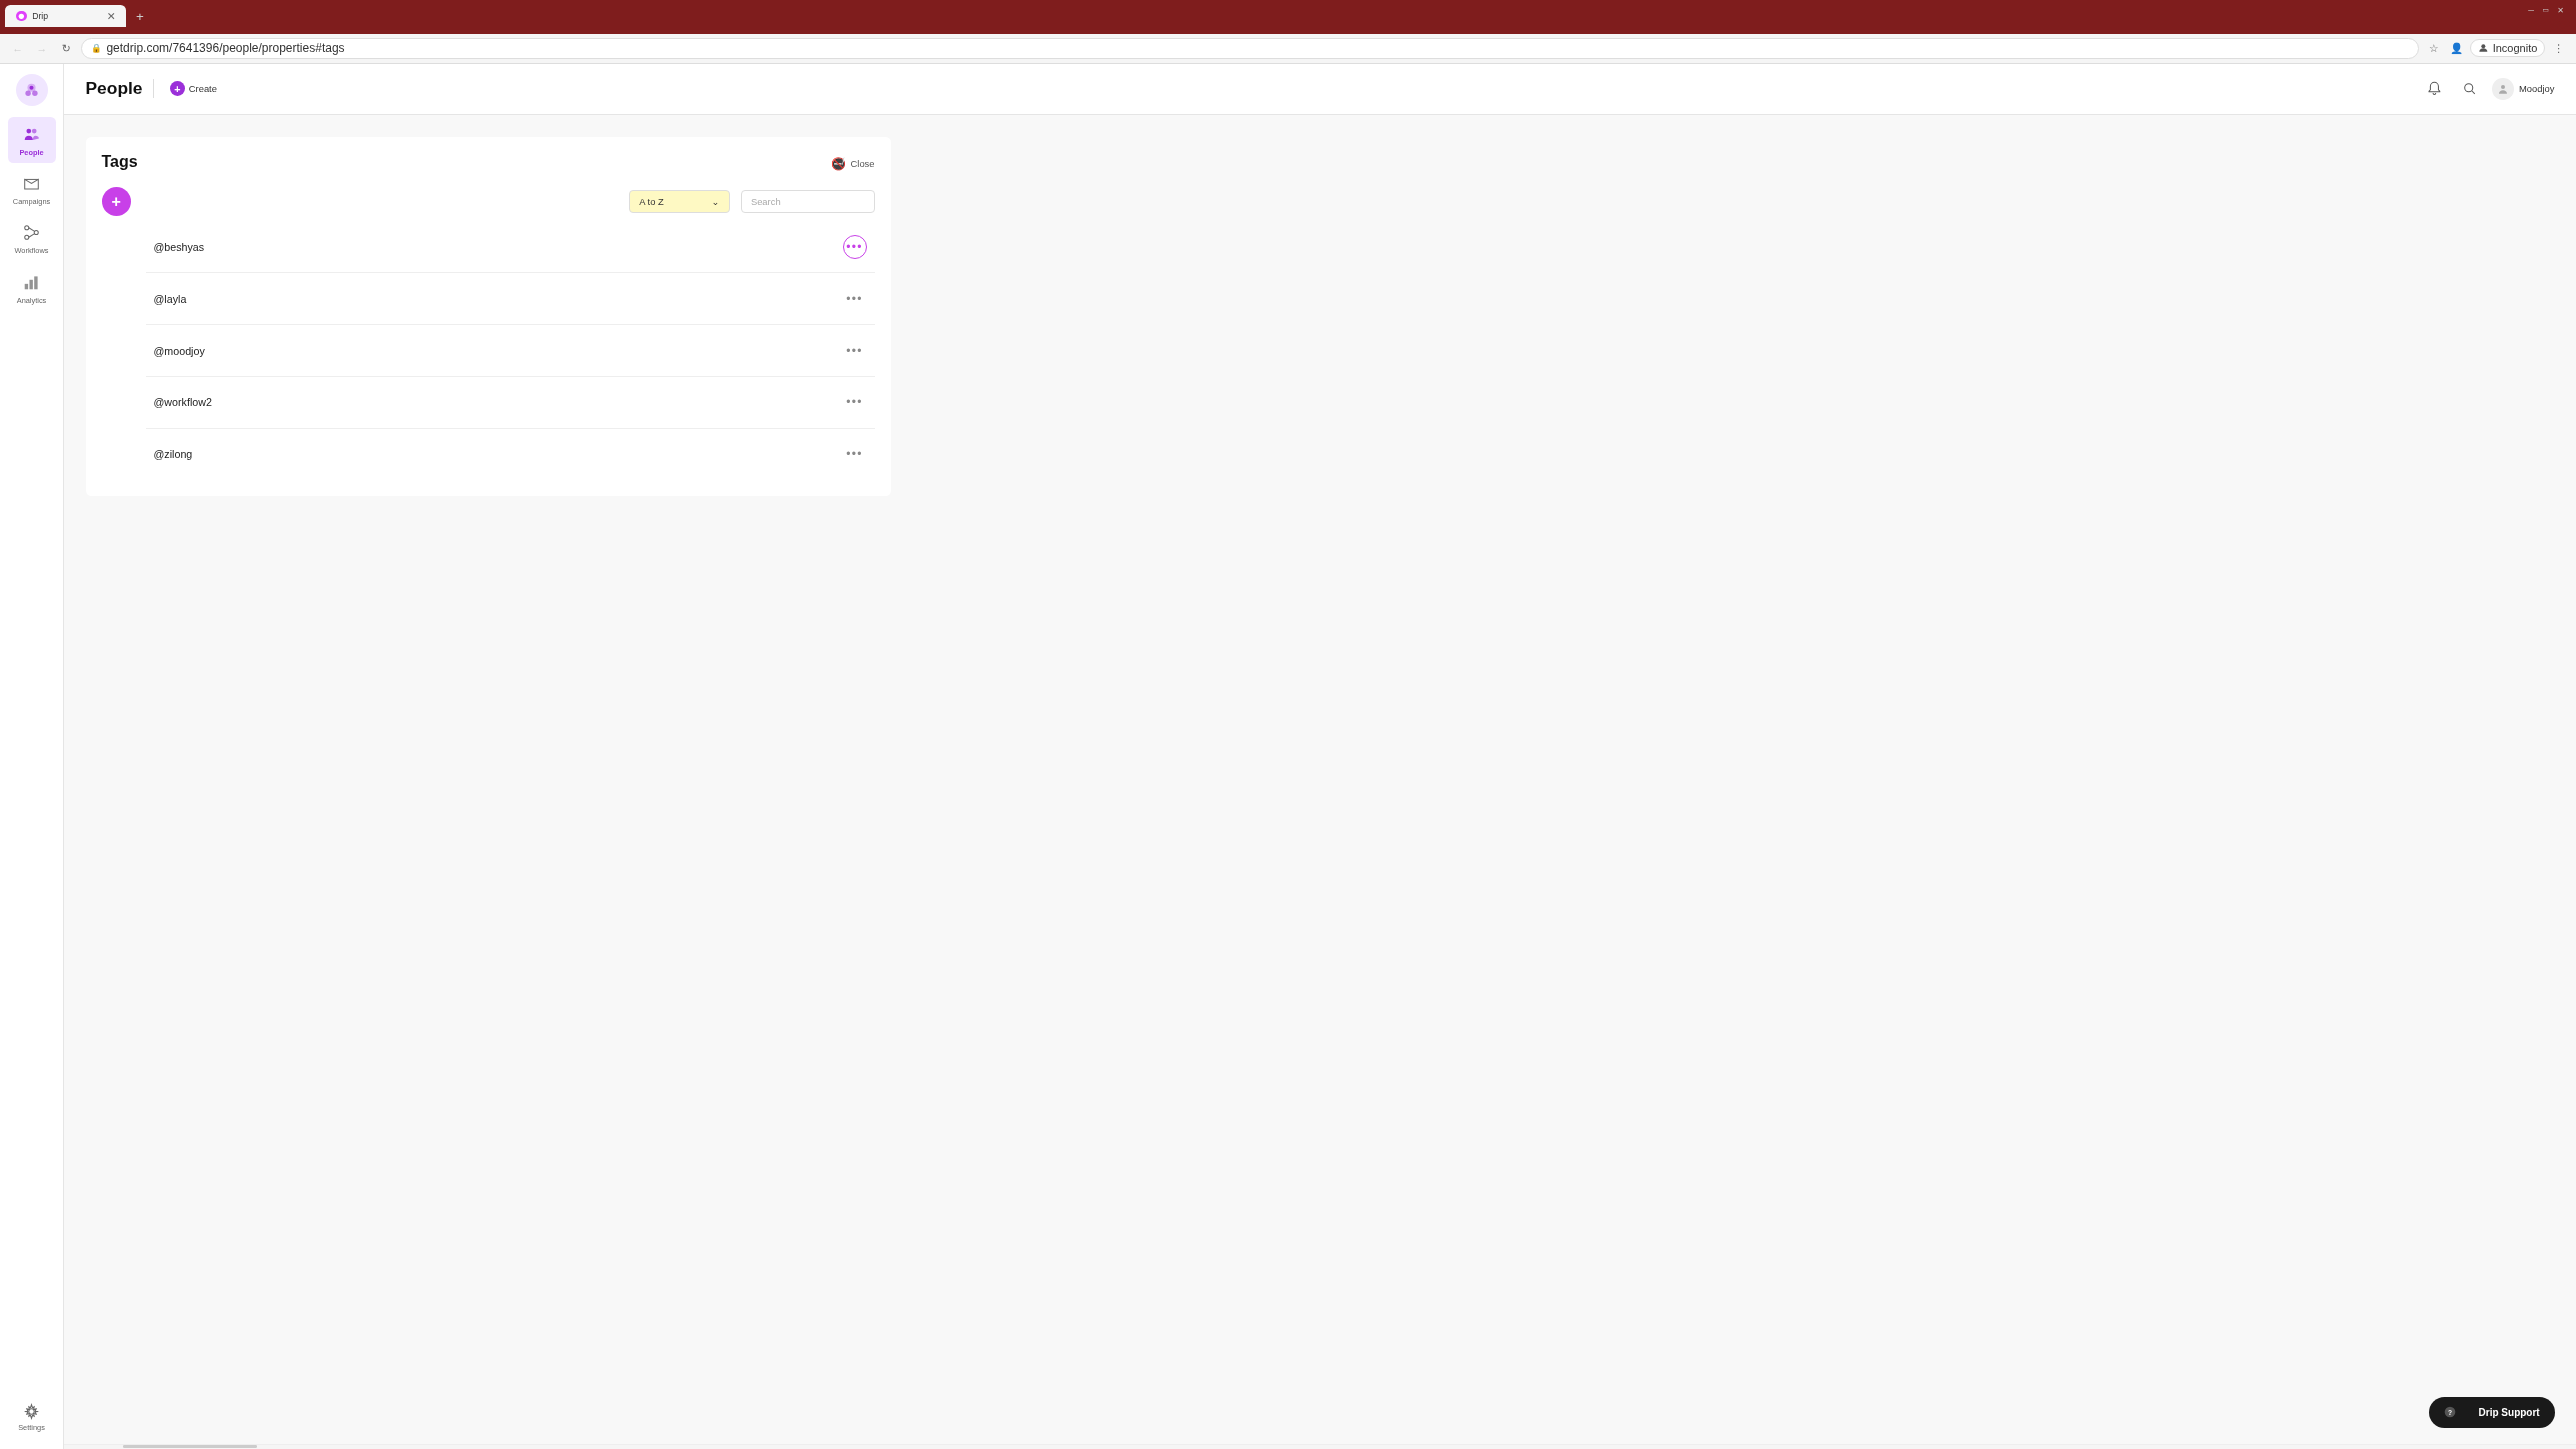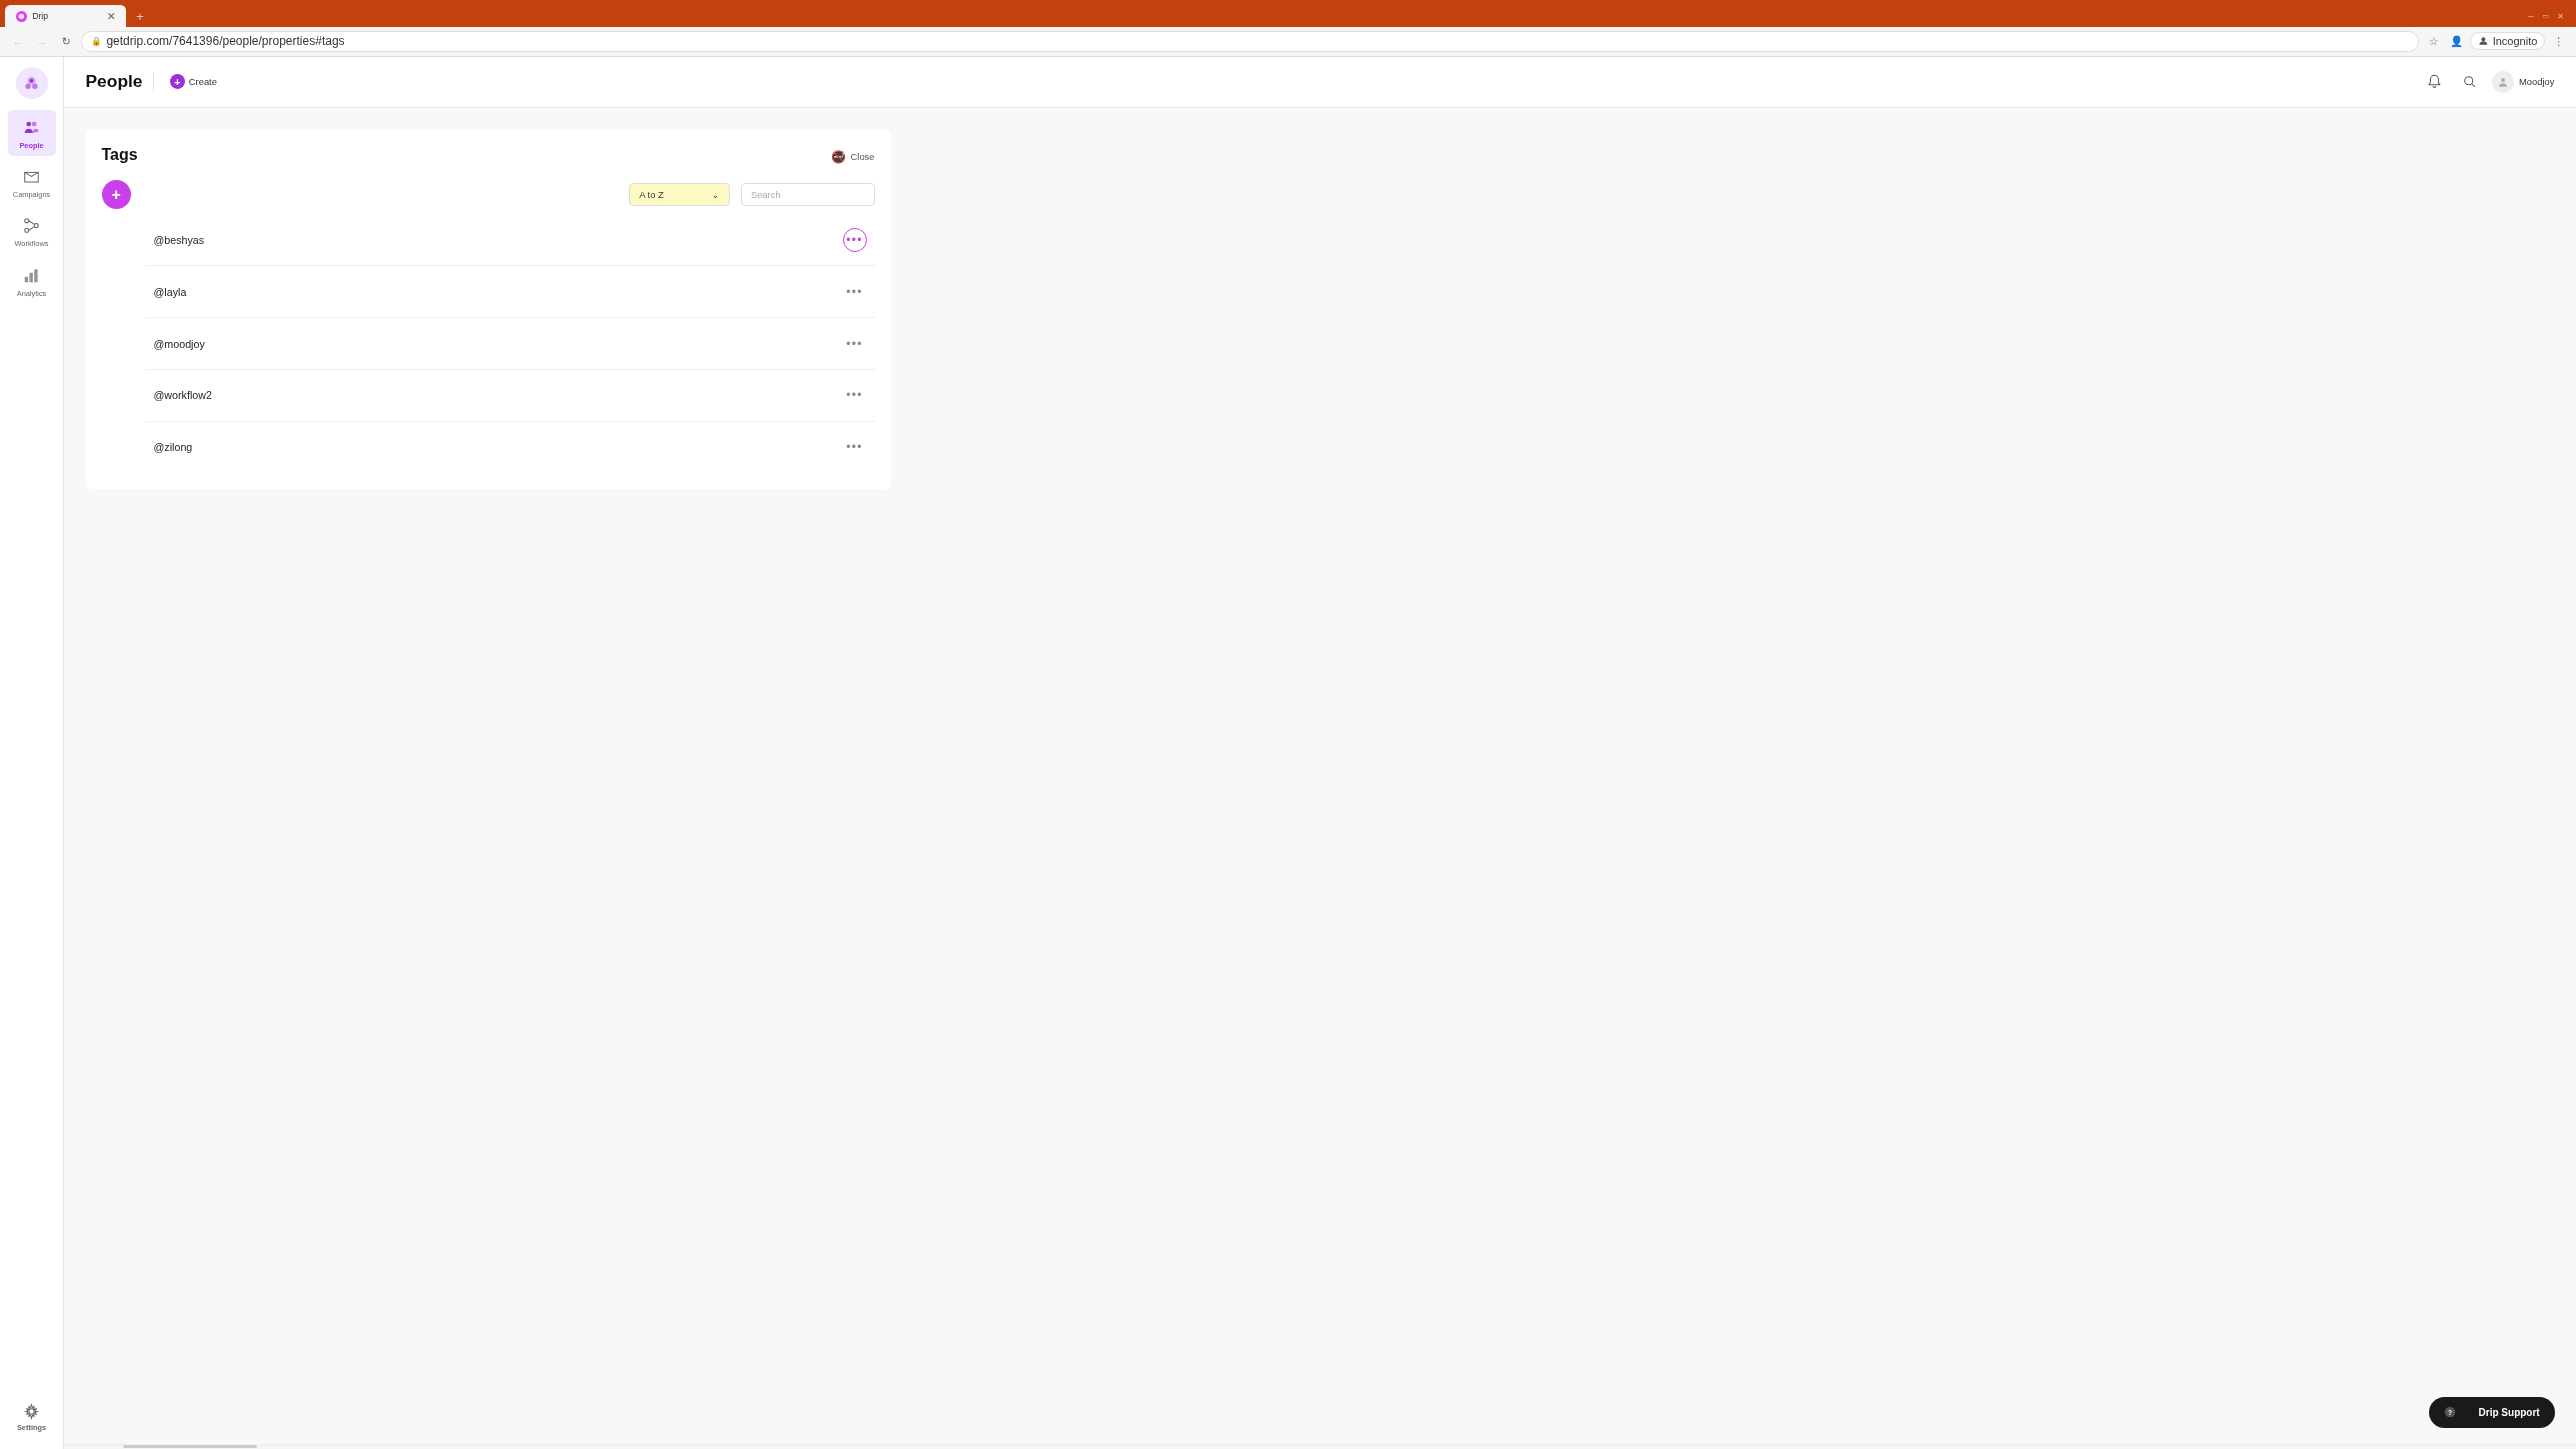--- a/index.html
+++ b/index.html
@@ -1,20 +1,20 @@
 <!DOCTYPE html>
 <html style="font-size:10.7px"><head>
   <meta charset="utf-8">
   <style>
     * { margin: 0; padding: 0; box-sizing: border-box; }
     body { font-family: -apple-system, BlinkMacSystemFont, 'Segoe UI', sans-serif; background: #f5f5f5; display: flex; flex-direction: column; height: 100vh; overflow: hidden; }
 
     
     .browser-chrome { background: #2d2d2d; display: flex; flex-direction: column; }
-    .browser-tabs { background: #c2410c; display: flex; align-items: center; padding: 5.4px 5.4px 0; gap: 2.7px; height: 27px; }
+    .browser-tabs { background: #7f1d1d; display: flex; align-items: flex-start; padding: 5.4px 5.4px 0; gap: 2.7px; height: 34px; }
     .browser-tab { background: #f5f5f5; border-radius: 5.4px 5.4px 0 0; padding: 4px 10.7px; display: flex; align-items: center; gap: 5.4px; min-width: 121px; height: 21.5px; }
     .browser-tab .tab-favicon { width: 10.7px; height: 10.7px; background: #e040fb; border-radius: 50%; display: flex; align-items: center; justify-content: center; font-size: 6.7px; color: white; }
     .browser-tab .tab-title { font-size: 8.7px; color: #333; flex: 1; }
     .browser-tab .tab-close { font-size: 10.7px; color: #666; cursor: pointer; line-height: 1; }
     .browser-tab-new { width: 21.5px; height: 21.5px; display: flex; align-items: center; justify-content: center; color: #ccc; font-size: 13.4px; cursor: pointer; }
     .browser-nav { background: #f5f5f5; display: flex; align-items: center; padding: 4px 8px; gap: 5.4px; height: 29.5px; border-bottom: 0.7px solid #ddd; }
     .nav-btn { width: 19px; height: 19px; display: flex; align-items: center; justify-content: center; color: #666; font-size: 10.7px; cursor: pointer; border-radius: 50%; }
     .nav-btn.disabled { color: #ccc; cursor: default; }
     .address-bar { flex: 1; background: white; border: 0.7px solid #ddd; border-radius: 13.4px; padding: 2.7px 9.4px; font-size: 8.7px; color: #333; display: flex; align-items: center; }
     .address-bar .lock-icon { margin-right: 4px; color: #666; }
@@ -28,21 +28,21 @@
     
     .sidebar { width: 64px; background: white; border-right: 0.7px solid #e5e5e5; display: flex; flex-direction: column; align-items: center; padding: 10.7px 0; gap: 2.7px; }
     .sidebar-logo { width: 32px; height: 32px; background: #f0e6ff; border-radius: 50%; display: flex; align-items: center; justify-content: center; margin-bottom: 8px; cursor: pointer; }
     .sidebar-logo svg { width: 19px; height: 19px; }
     .sidebar-item { width: 48px; display: flex; flex-direction: column; align-items: center; padding: 6.7px 5.4px; border-radius: 5.4px; cursor: pointer; gap: 2.7px; text-decoration: none; }
     .sidebar-item.active { background: #f0e6ff; }
     .sidebar-item .icon { width: 21.5px; height: 21.5px; display: flex; align-items: center; justify-content: center; }
     .sidebar-item .label { font-size: 7.4px; color: #666; text-align: center; }
     .sidebar-item.active .label { color: #9b30d9; font-weight: 600; }
     .sidebar-spacer { flex: 1; }
-    .sidebar-settings { width: 48px; display: flex; flex-direction: column; align-items: center; padding: 6.7px 5.4px; border-radius: 5.4px; cursor: pointer; gap: 0; font-weight: bold; }
+    .sidebar-settings { width: 48px; display: flex; flex-direction: column; align-items: center; padding: 6.7px 5.4px; border-radius: 5.4px; cursor: pointer; gap: 0; }
     .sidebar-settings .label { font-size: 7.4px; color: #666; }
 
     
     .main-content { flex: 1; display: flex; flex-direction: column; overflow: hidden; background: white; }
 
     
     .top-header { display: flex; align-items: center; padding: 13.4px 21.5px; border-bottom: 0.7px solid #e5e5e5; gap: 10.7px; }
     .page-title-text { font-size: 17.4px; font-weight: 700; color: #111; }
     .header-divider { width: 0.7px; height: 19px; background: #ddd; }
     .create-btn { display: flex; align-items: center; gap: 4px; font-size: 9.4px; color: #333; cursor: pointer; padding: 2.7px 5.4px; border-radius: 2.7px; }

